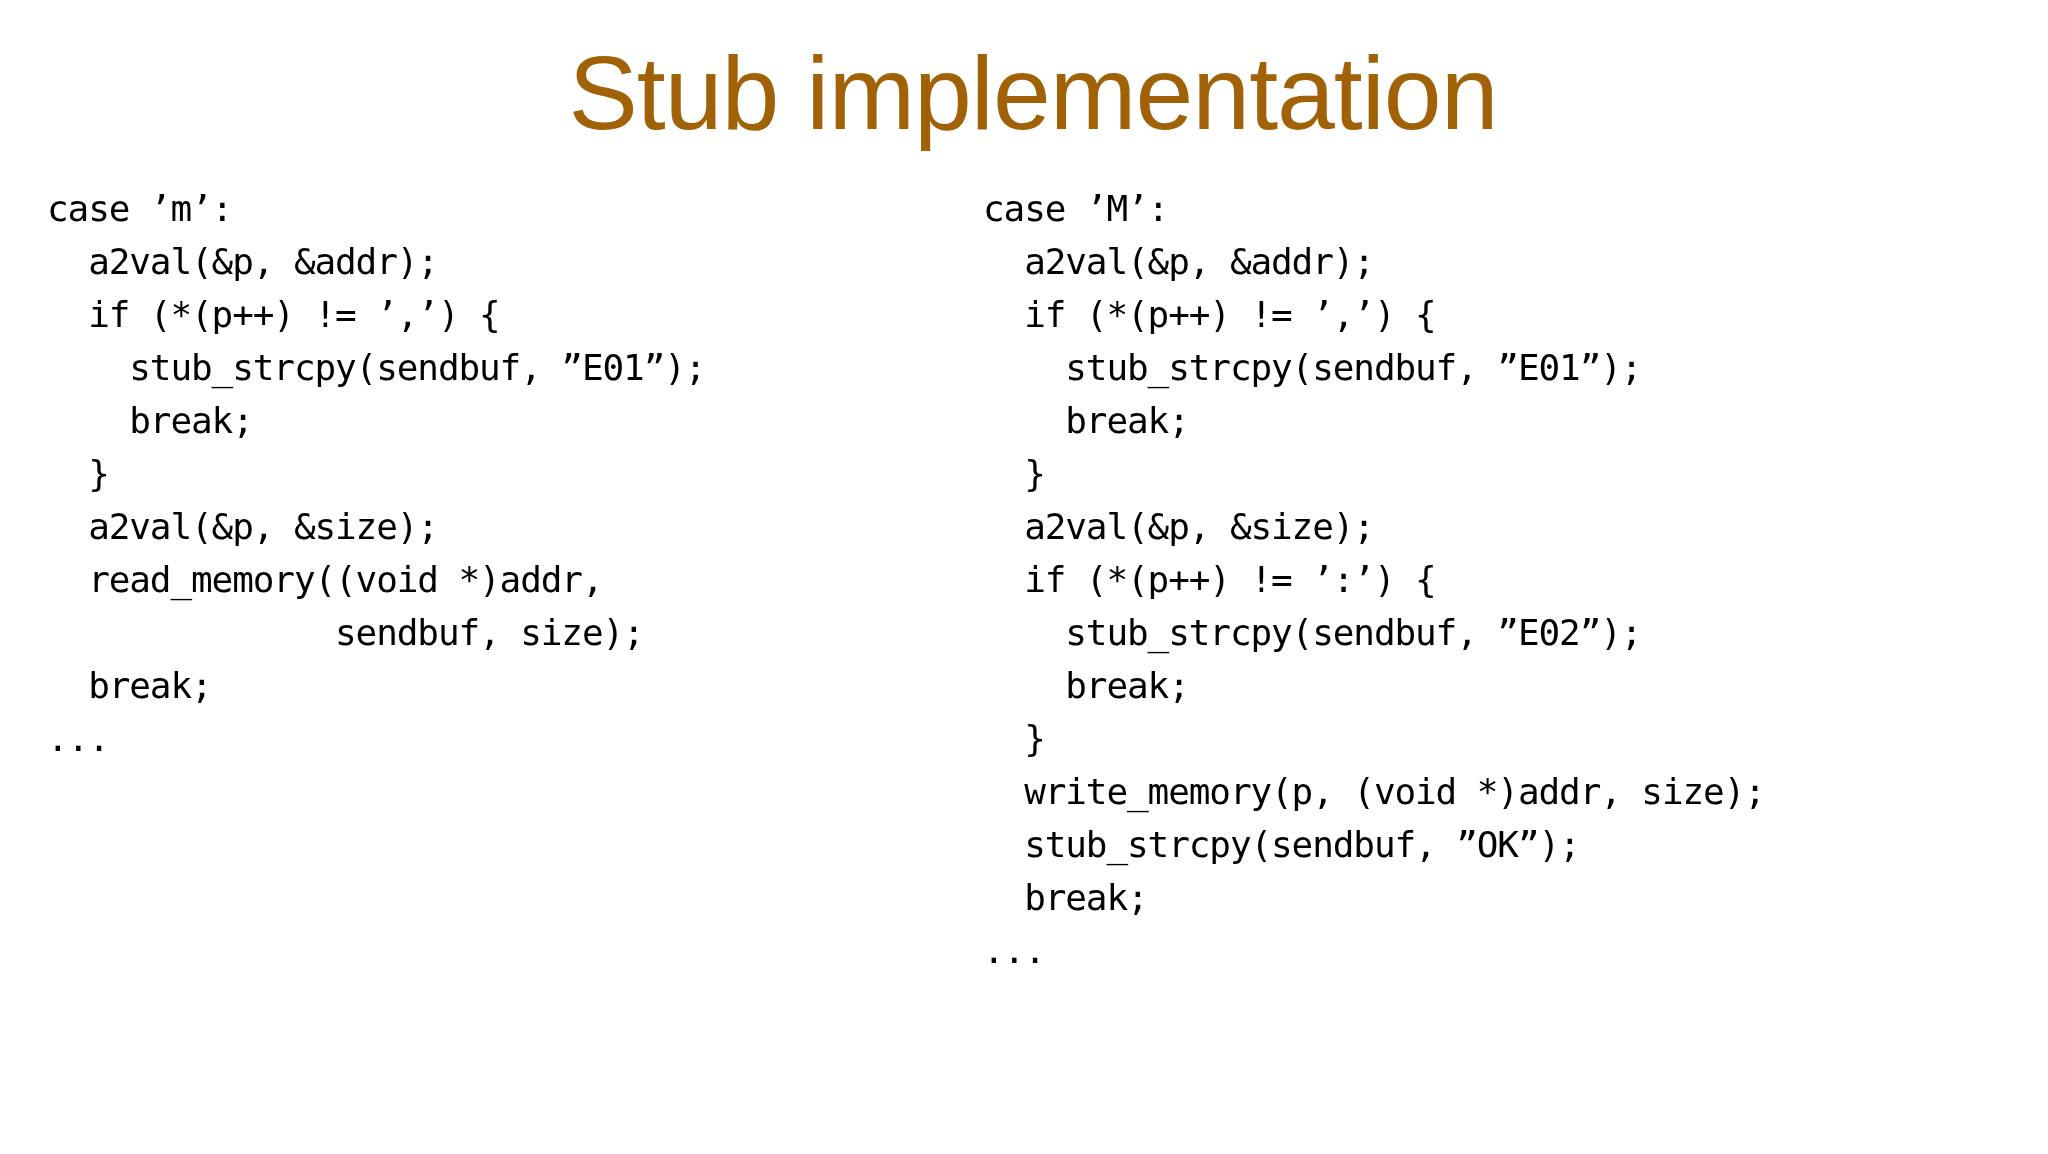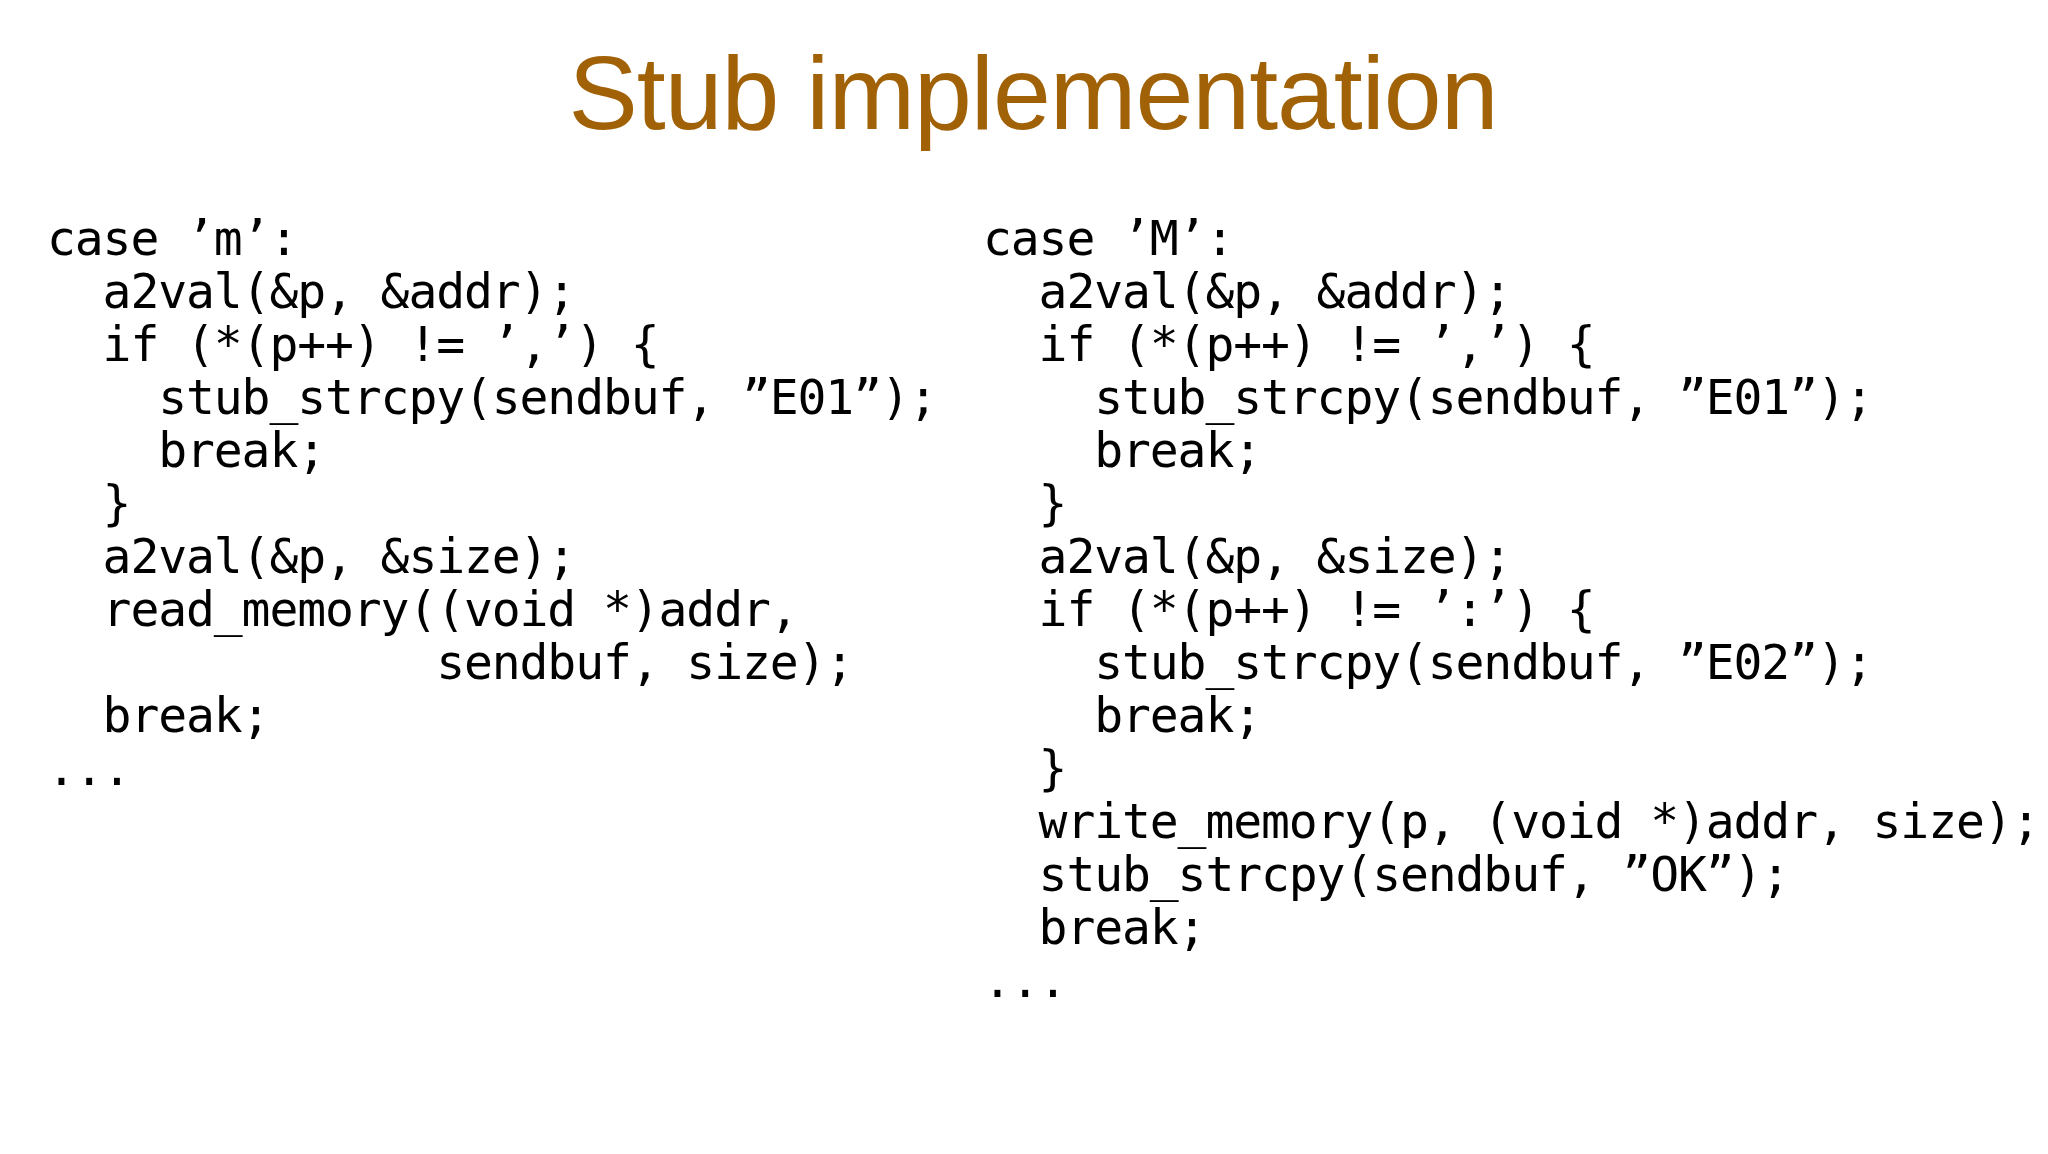--- a/index.html
+++ b/index.html
@@ -24,24 +24,24 @@
     font-family: "Liberation Sans", sans-serif;
     font-size: 104px;
     font-weight: 500;
     letter-spacing: -1px;
     color: #a16207;
     white-space: nowrap;
     padding-left: 9px;
   }
   .code {
     position: absolute;
-    top: 212px;
+    top: 182px;
     margin: 0;
     font-family: "DejaVu Sans Mono", monospace;
-    font-size: 48px;
+    font-size: 36px;
     line-height: 53px;
     letter-spacing: -1.1px;
     white-space: pre;
     color: #000000;
   }
   .code-left  { left: 47px; }
   .code-right { left: 983px; }
 </style>
 </head>
 <body>

